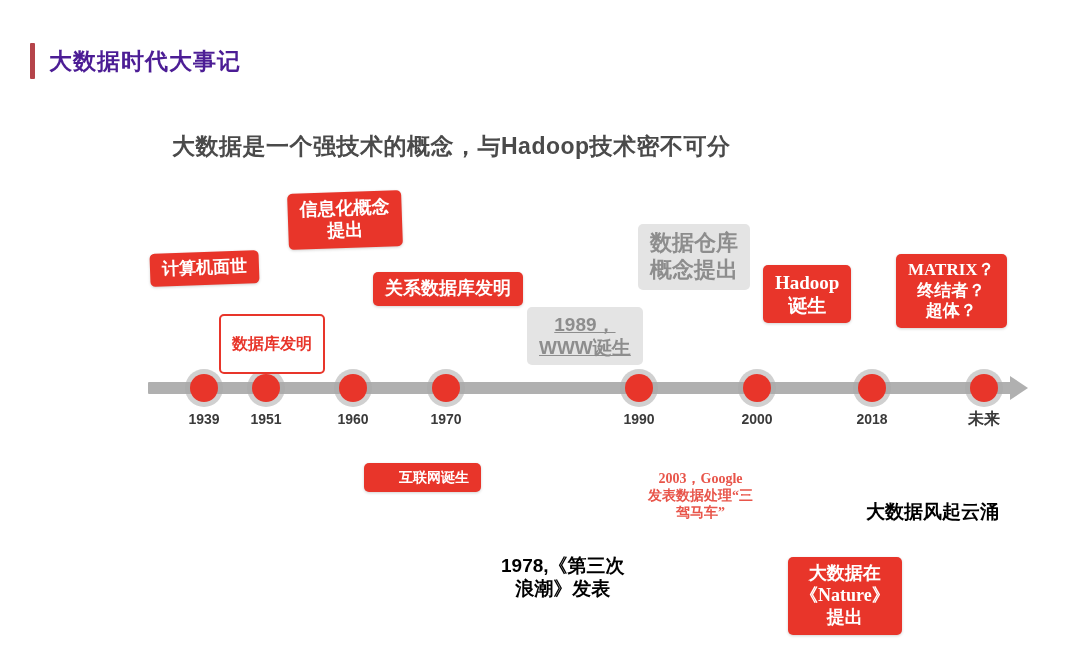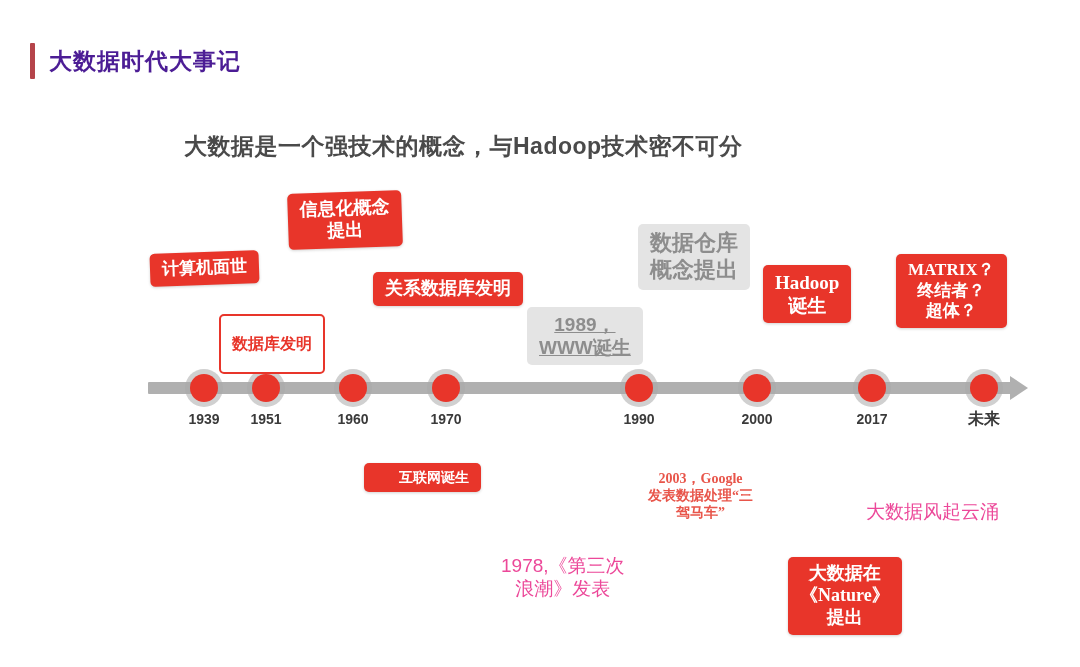--- a/index.html
+++ b/index.html
@@ -42,21 +42,21 @@
     font-size: 23px;
     font-weight: bold;
     color: #4c1d95;
     letter-spacing: 1px;
     white-space: nowrap;
   }
 
   
   #subtitle {
     position: absolute;
-    left: 184px;
+    left: 172px;
     top: 131px;
     font-size: 23px;
     font-weight: bold;
     color: #4a4a4a;
     letter-spacing: 0.5px;
     white-space: nowrap;
   }
 
   
   #timeline-axis {
@@ -145,22 +145,22 @@
   
   .style-gray-filled {
     background: #e4e4e4;
     color: #8d8d8d;
     font-weight: bold;
     border-radius: 5px;
     padding: 6px 12px;
   }
   
   .style-gray-text {
-    color: #ec4899;
-    font-weight: normal;
+    color: #000000;
+    font-weight: bold;
   }
   
   .style-red-text {
     color: #e8554a;
     font-weight: bold;
     font-family: "Liberation Serif", "DejaVu Serif", serif;
   }
   .serif {
     font-family: "Liberation Serif", "DejaVu Serif", serif;
   }
@@ -202,21 +202,21 @@
       <div class="node" style="left: 639px; top: 0px;">
         <div class="node-dot"></div>
         <div class="node-label">1990</div>
       </div>
       <div class="node" style="left: 757px; top: 0px;">
         <div class="node-dot"></div>
         <div class="node-label">2000</div>
       </div>
       <div class="node" style="left: 872px; top: 0px;">
         <div class="node-dot"></div>
-        <div class="node-label">2017</div>
+        <div class="node-label">2018</div>
       </div>
       <div class="node" style="left: 984px; top: 0px;">
         <div class="node-dot"></div>
         <div class="node-label cn">未来</div>
       </div>
     </div>
 
   <div id="events-layer">
       <div class="event style-red-filled" style="left: 150px; top: 252px; font-size: 17px; transform: rotate(-2deg);">计算机面世</div>
       <div class="event style-red-outline" style="left: 219px; top: 314px; font-size: 16px;">数据库发明</div>

